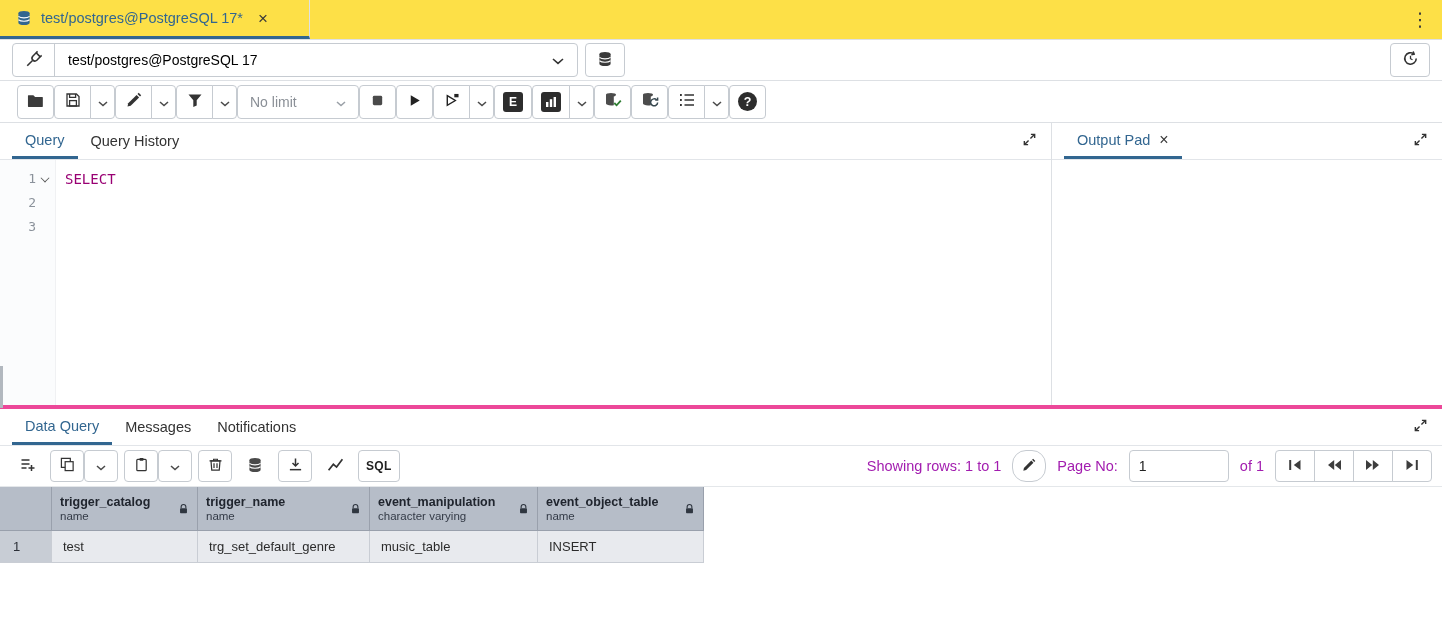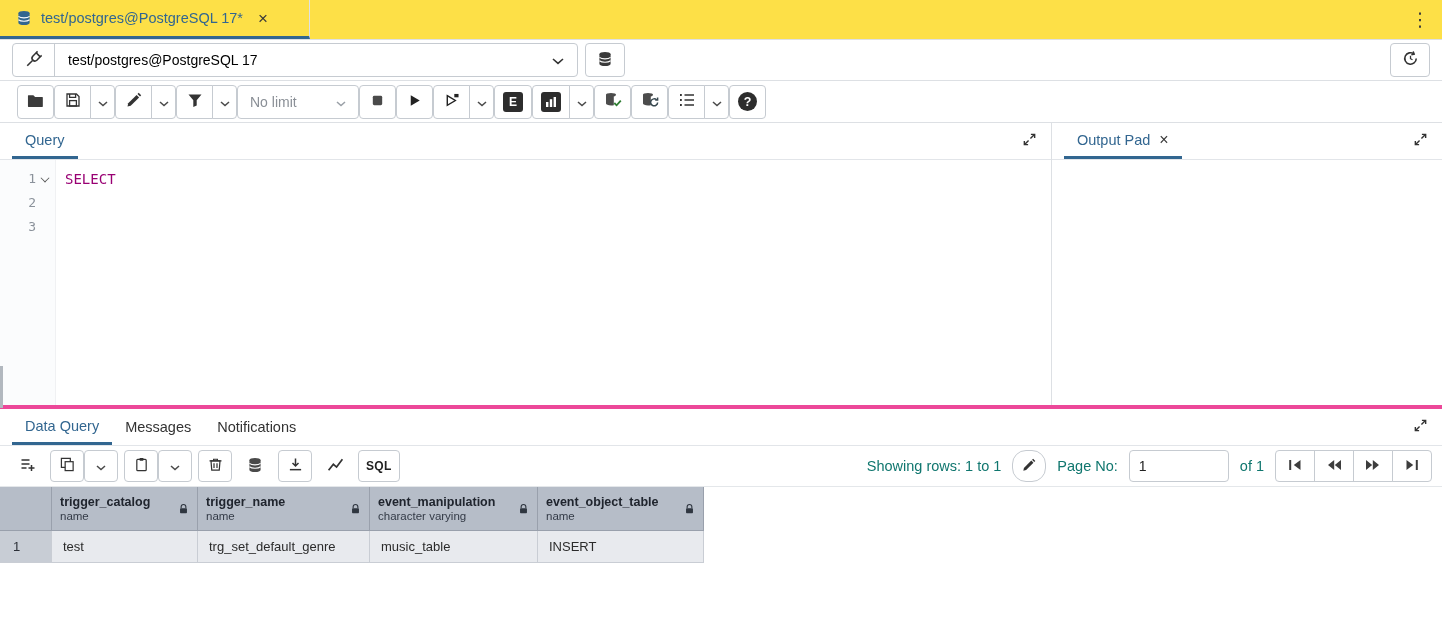--- a/index.html
+++ b/index.html
@@ -63,21 +63,21 @@
   .scratch-body{flex:1;background:#fff}
   .left-grip{position:absolute;left:0;top:366px;width:3px;height:42px;background:#b2b8bf}
 
   
   .output{flex:0 0 232px;display:flex;flex-direction:column;min-height:0}
   .out-toolbar{height:41px;flex:0 0 41px;display:flex;align-items:center;gap:6px;padding:0 10px;border-bottom:1px solid #e4e7ea}
   .sbtn{height:32px;min-width:34px;background:#fff;border:1px solid #c6cbd1;border-radius:4px;display:flex;align-items:center;justify-content:center;padding:0 6px;cursor:pointer}
   .sbtn.flat{border-color:transparent}
   .sql-btn{font-size:12px;font-weight:bold;letter-spacing:.3px;color:#222;padding:0 7px}
   .right-cluster{margin-left:auto;display:flex;align-items:center;gap:11px}
-  .rows-label,.page-label,.of-label{font-size:14.5px;color:#0f766e}
+  .rows-label,.page-label,.of-label{font-size:14.5px;color:#a21caf}
   .edit-rows-btn{border-radius:14px}
   .page-input{width:100px;height:32px;border:1px solid #c6cbd1;border-radius:4px;padding:0 9px;font-size:14px;font-family:"Liberation Sans",sans-serif;color:#222}
   .pg-group{display:flex}
   .pg-group .sbtn{min-width:40px;border-radius:0;margin-left:-1px}
   .pg-group .sbtn:first-child{border-radius:4px 0 0 4px;margin-left:0}
   .pg-group .sbtn:last-child{border-radius:0 4px 4px 0}
 
   
   .grid{flex:1;background:#fff;overflow:hidden}
   .grid-row{display:flex}
@@ -284,20 +284,23 @@
       <span class="circle-badge">?</span>
     </div>
   </div>
 
   <div class="main">
     <div class="query-pane">
       <div class="panel-tabs">
         <div class="ptab active">
           <span>Query</span>
         </div>
+        <div class="ptab">
+          <span>Query History</span>
+        </div>
         <div class="expand-btn">
           <span><svg width="15" height="15" viewBox="0 0 16 16">
                 <path d="M9.5 2.5h4v4M13.5 2.5L9 7M6.5 13.5h-4v-4M2.5 13.5L7 9" stroke="#333" stroke-width="1.5" fill="none"></path>
               </svg></span>
         </div>
       </div>
       <div class="editor">
         <div class="gutter-bg"></div>
         <div>
             <div class="code-line">

